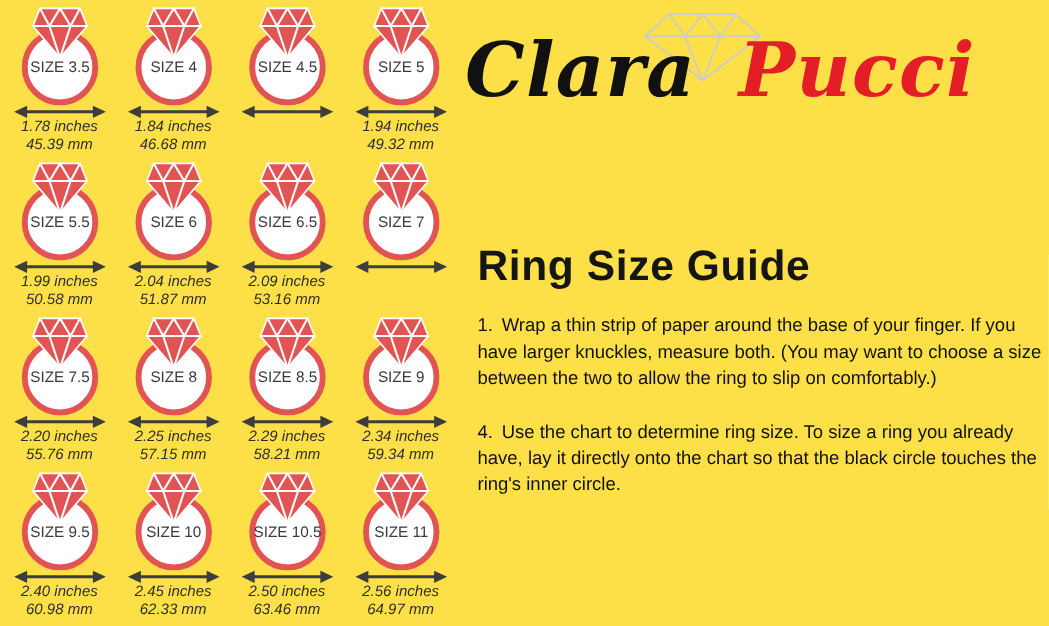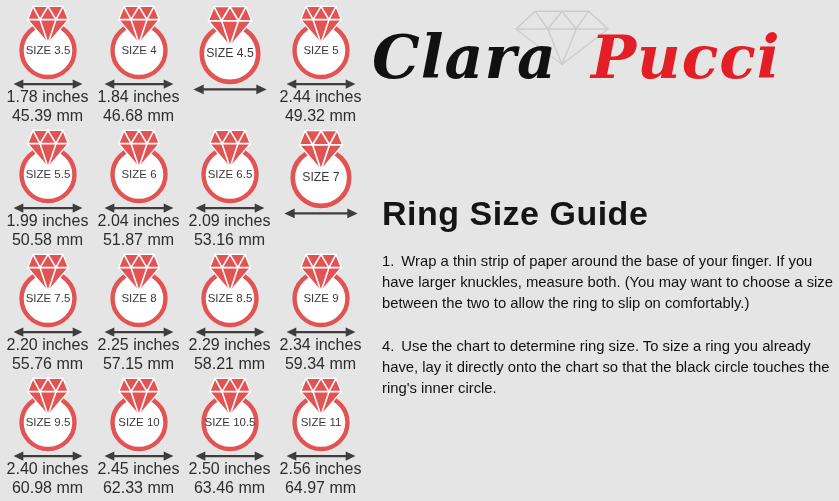--- a/index.html
+++ b/index.html
@@ -1,31 +1,31 @@
 <!DOCTYPE html>
 <html><head>
 <meta charset="utf-8">
 <style>
   html,body{margin:0;padding:0;}
   body{width:839px;height:501px;background:#ffffff;overflow:hidden;position:relative;
        font-family:"Liberation Sans",sans-serif;}
-  .page{position:absolute;inset:0;background:#e5e5e5;}
+  .page{position:absolute;inset:0;background:#fde047;}
 
   
   .grid{position:absolute;left:2px;top:2px;width:366px;
         display:grid;grid-template-columns:repeat(4,91px);grid-auto-rows:124px;}
   .cell{display:flex;flex-direction:column;align-items:center;}
   svg.ring{width:80px;height:94px;display:block;}
   .band{fill:#ffffff;stroke:var(--ring-red,#e25454);stroke-width:5;}
   .gem{fill:var(--ring-red,#e25454);stroke:#ffffff;stroke-width:1.4;}
   .facets line{stroke:#ffffff;stroke-width:1.8;stroke-linecap:round;}
   .size-label{font-family:"Liberation Sans",sans-serif;font-size:13px;fill:#3a3a3a;text-anchor:middle;}
   .arrow line{stroke:var(--arrow-gray,#3d3d3d);stroke-width:2.4;}
   .arrow polygon{fill:var(--arrow-gray,#3d3d3d);}
-  .meas{font-size:16px;line-height:1.18;color:#2d2d2d;text-align:center;margin-top:-2px;}
+  .meas{font-size:12px;line-height:1.18;color:#2d2d2d;text-align:center;margin-top:-2px;font-style:italic;}
 
   
   .logo{position:absolute;left:372px;top:0;width:400px;height:108px;}
   .logo-diamond{position:absolute;left:136px;top:6px;z-index:0;}
   .logo-diamond line,.logo-diamond polygon{stroke:var(--diamond-gray,#cccccc);fill:none;stroke-width:1.6;}
   .logo-text{position:absolute;left:0;top:22px;white-space:nowrap;z-index:1;
              font-family:"DejaVu Serif",serif;font-style:italic;font-weight:bold;
              font-size:60px;letter-spacing:1px;}
   .logo-word-1{color:#111111;}
   .logo-word-2{color:var(--logo-red,#e41e26);margin-left:34px;}
@@ -132,21 +132,21 @@
           <line x1="51" y1="20" x2="42" y2="47"></line>
         </g>
         <text class="size-label" x="42" y="59">SIZE 5</text>
         <g class="arrow">
           <line x1="12" y1="93" x2="72" y2="93"></line>
           <polygon points="3,93 14,87.8 14,98.2"></polygon>
           <polygon points="81,93 70,87.8 70,98.2"></polygon>
         </g>
       </svg>
       <div class="meas">
-        <div>2.44 inches</div>
+        <div>1.94 inches</div>
         <div>49.32 mm</div>
       </div>
     </div>
 
     <div class="cell">
       <svg class="ring" viewBox="0 0 84 100">
         <circle class="band" cx="42" cy="55" r="30"></circle>
         <path class="gem" d="M25,5 L59,5 L65,20 L42,47 L19,20 Z"></path>
         <g class="facets">
           <line x1="19" y1="20" x2="65" y2="20"></line>

